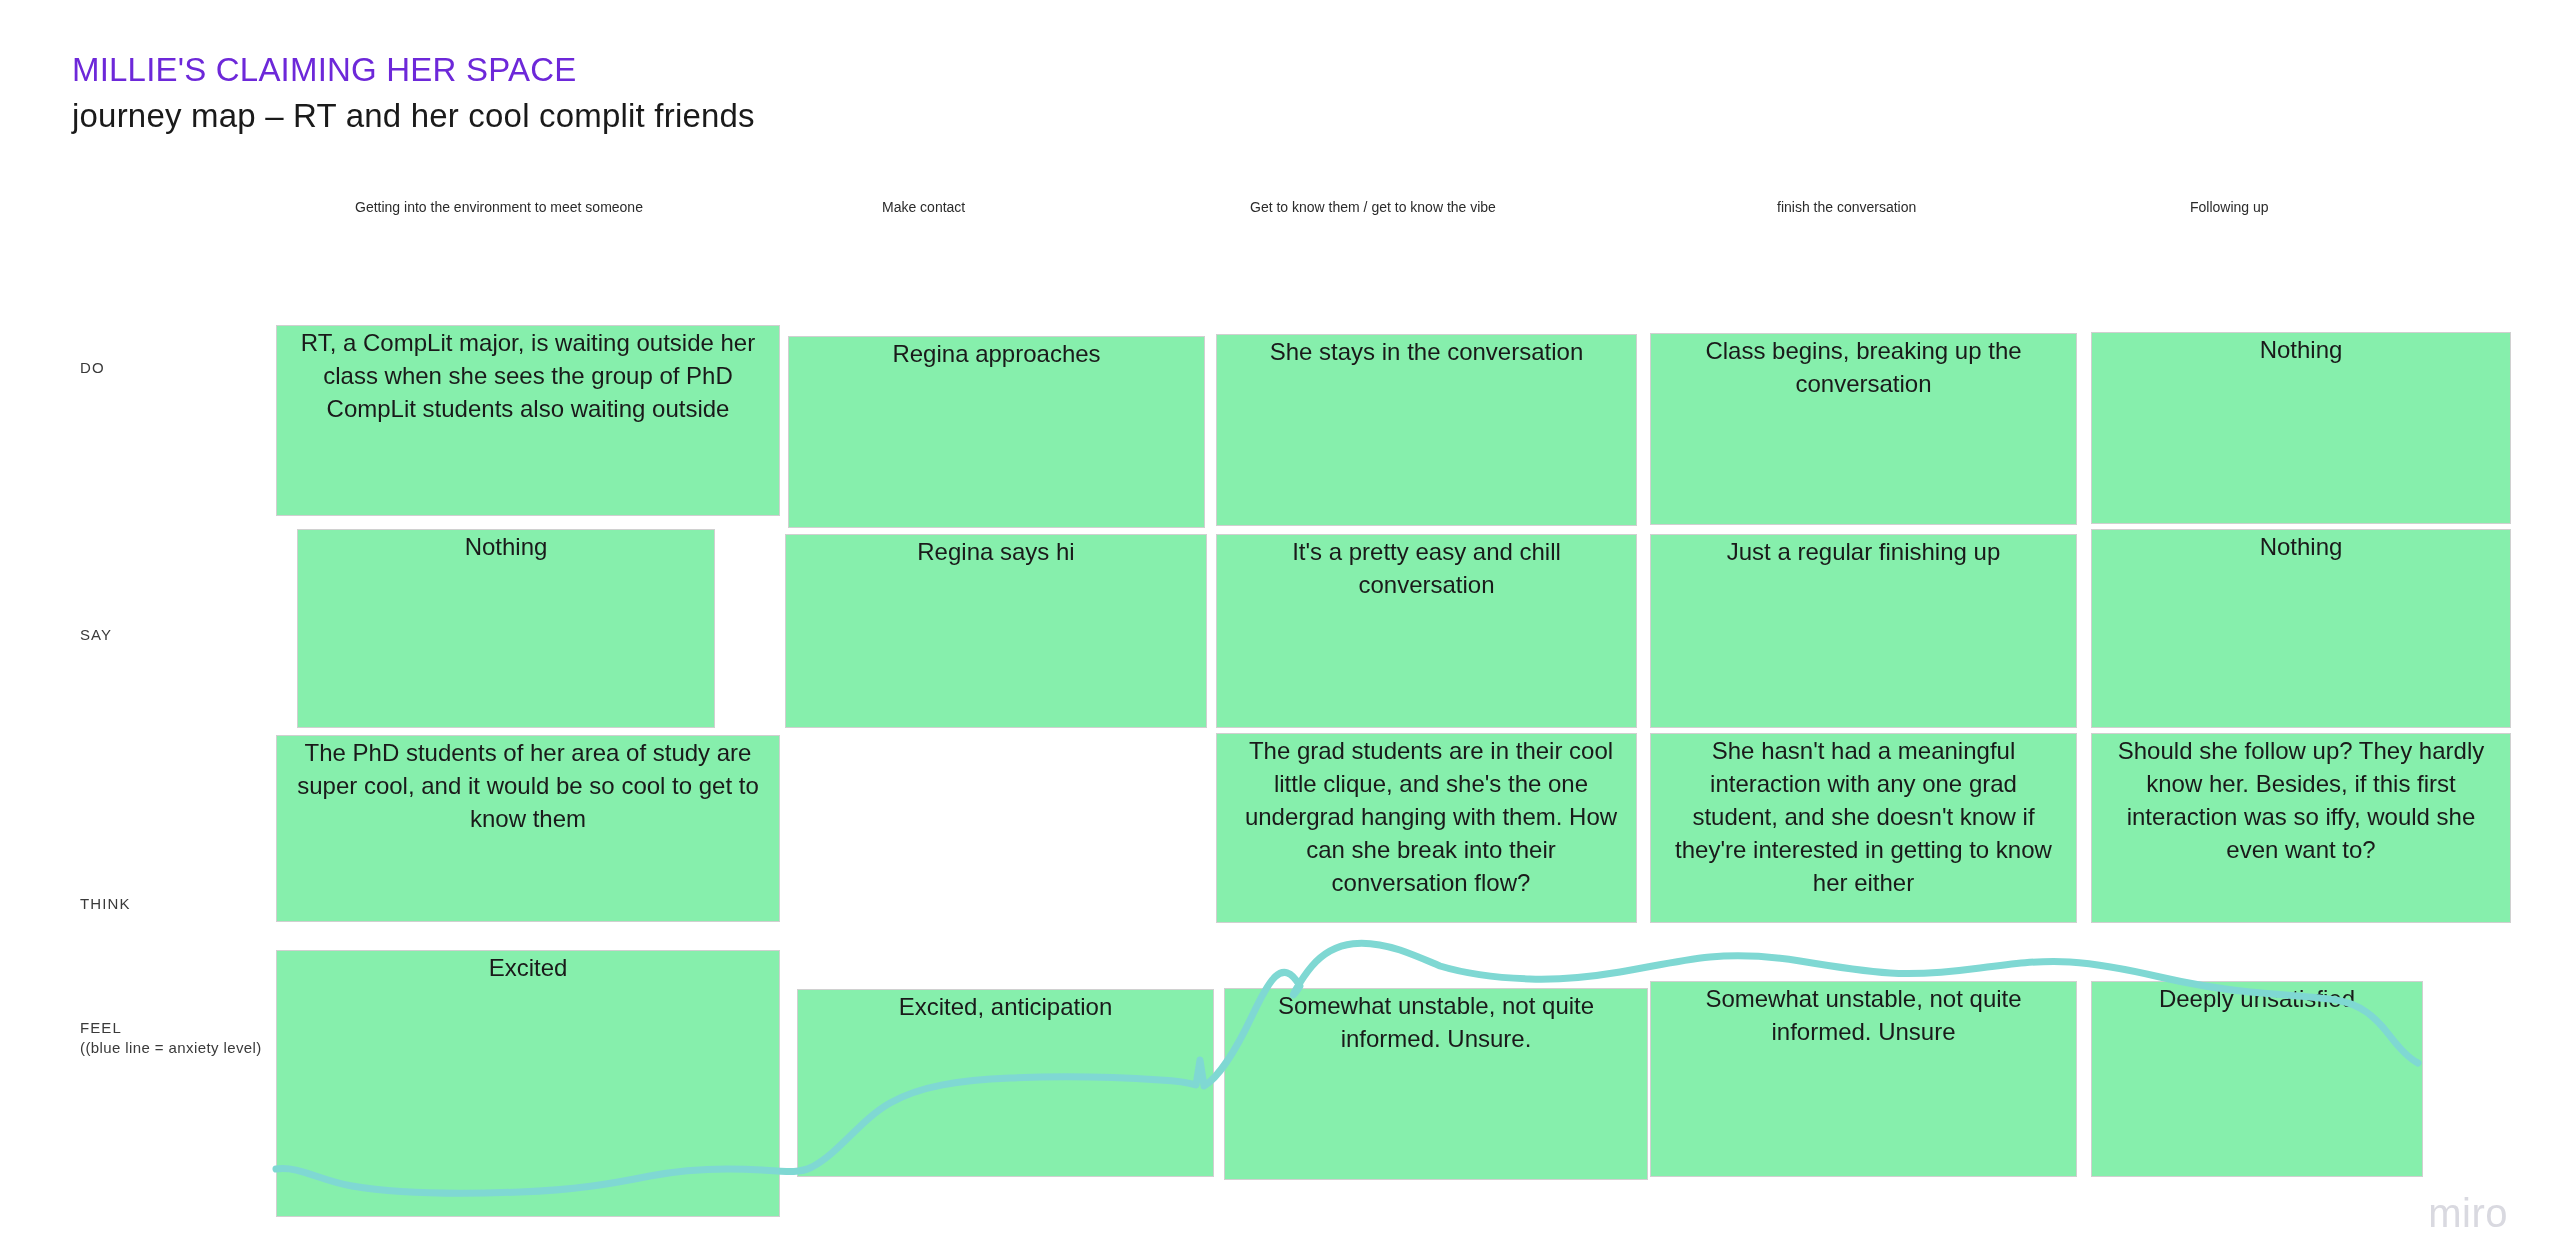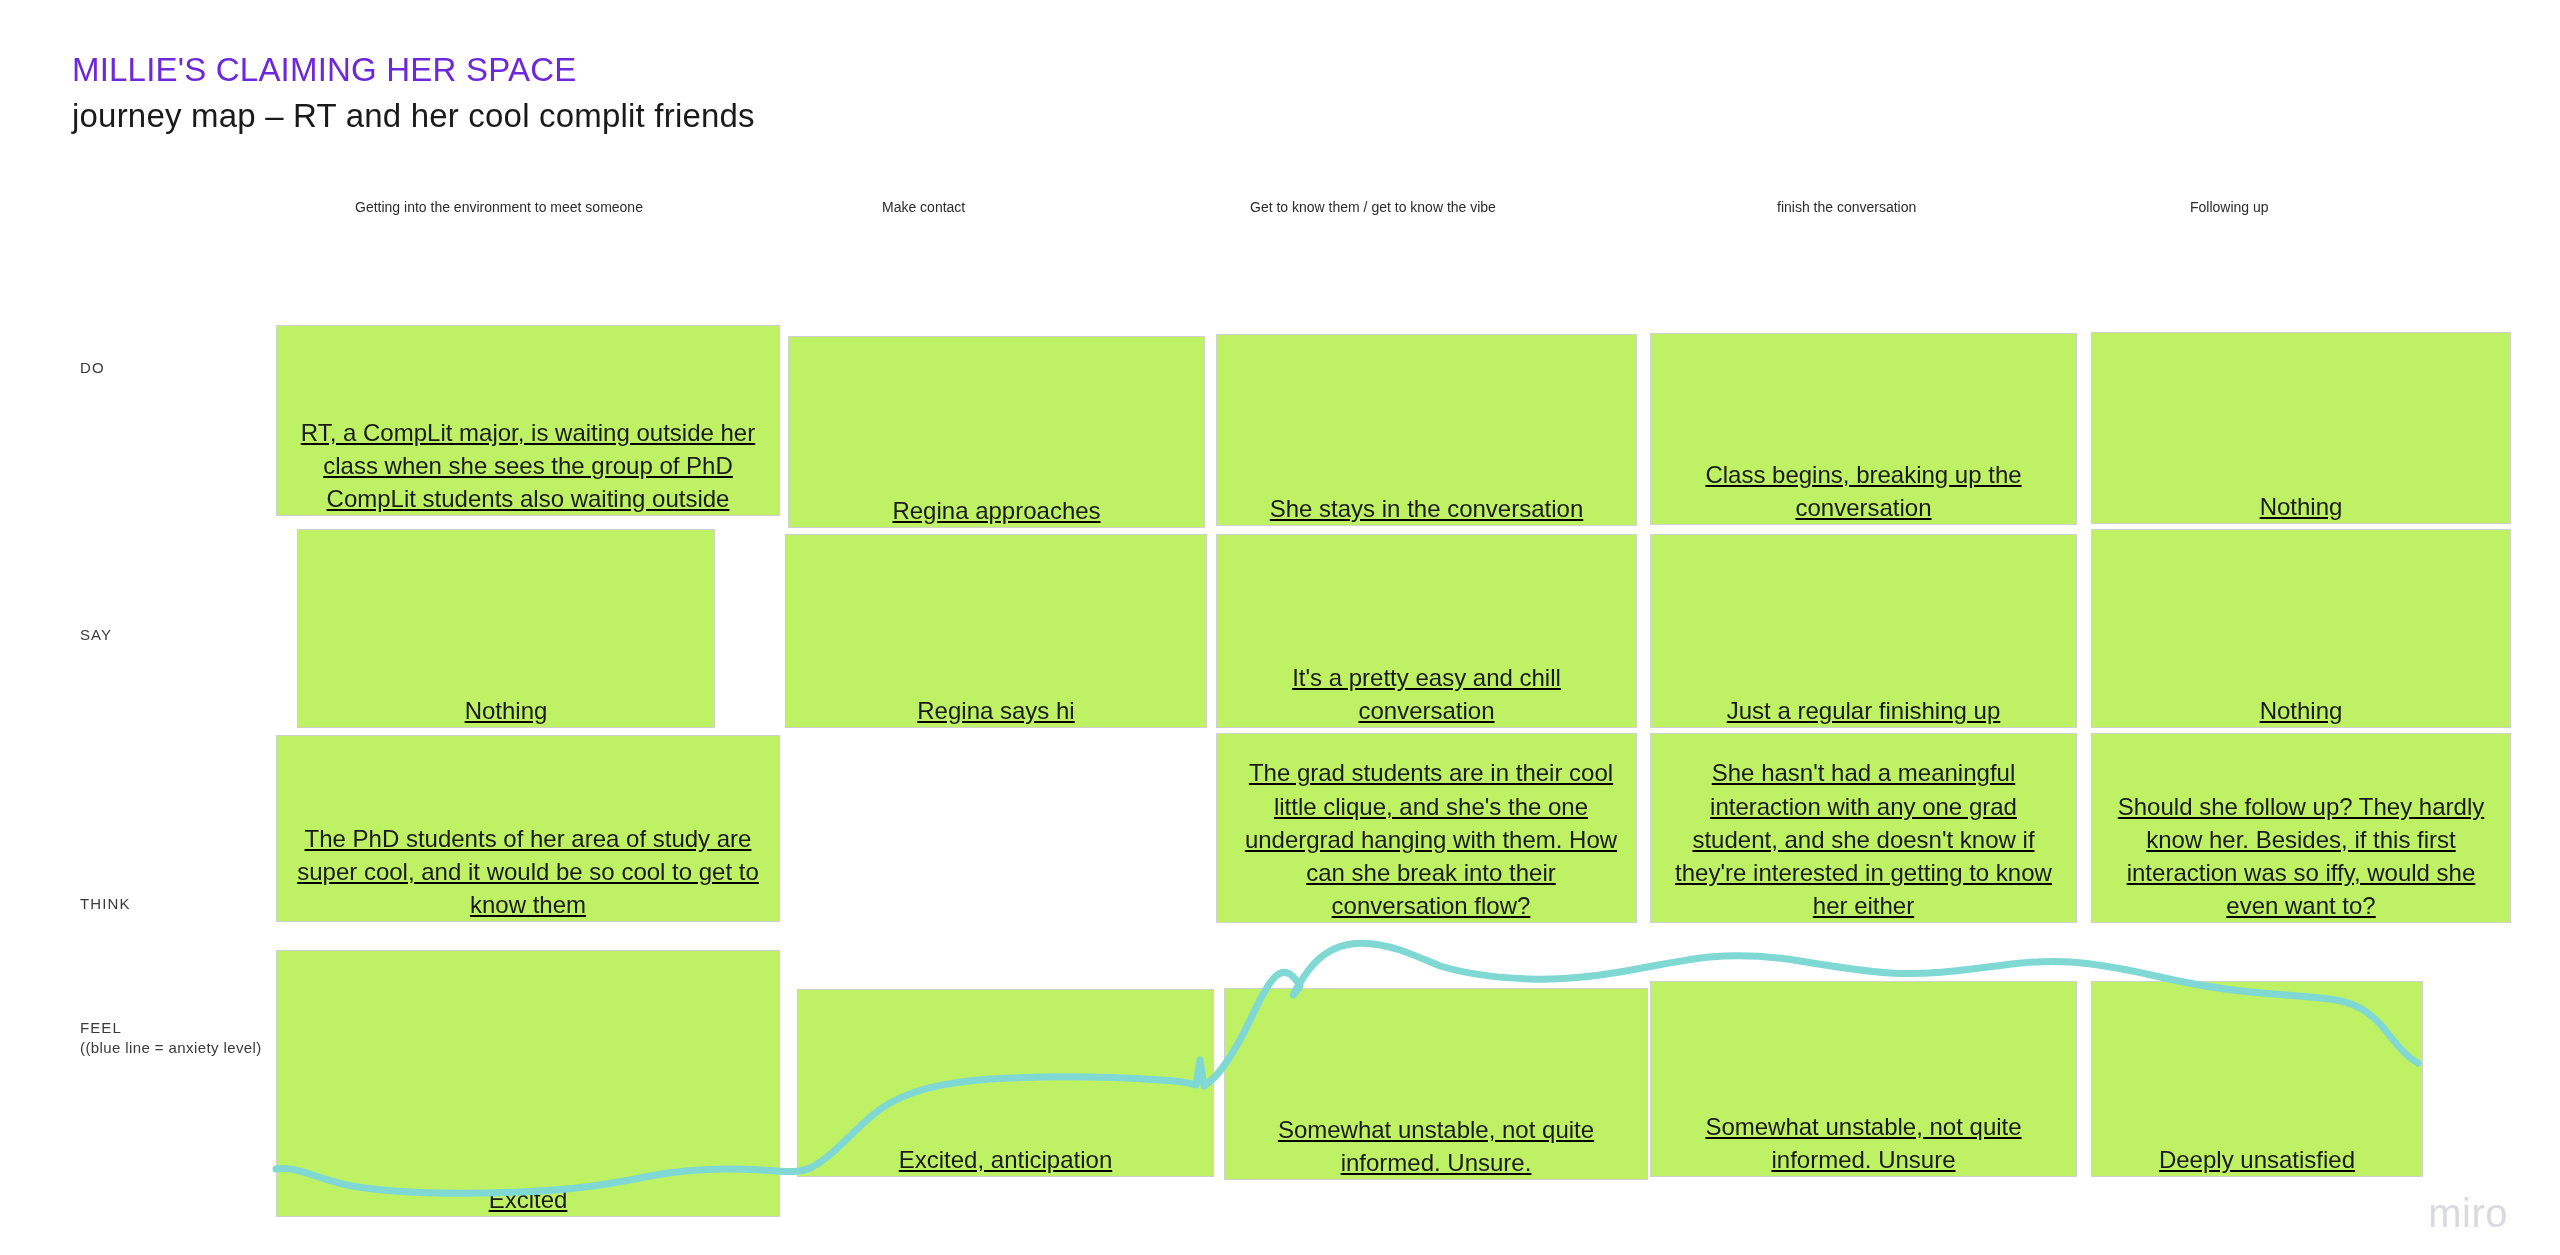--- a/index.html
+++ b/index.html
@@ -29,25 +29,24 @@
   .row-label {
     position: absolute; font-size: 15px; color: #3a3a3a;
     letter-spacing: 1.1px; line-height: 1.35; font-weight: 400;
   }
   .row-label .sub {
     display: block; letter-spacing: 0.4px; font-size: 15px; color: #3a3a3a;
   }
 
   .card {
     position: absolute;
-    background: #bef264;
+    background: #86efac;
     border: 1px solid #d0d0d0;
-    display: flex; align-items: flex-end; justify-content: center;
+    display: flex; align-items: flex-start; justify-content: center;
     text-align: center;
-    text-decoration: underline;
   }
   .card-text {
     font-size: 24px; color: #1a1a1a; line-height: 1.38;
     padding: 0 16px; font-weight: 400;
   }
 
   #anxiety-line {
     position: absolute; left: 0; top: 0;
     width: 2560px; height: 1255px; pointer-events: none;
   }

